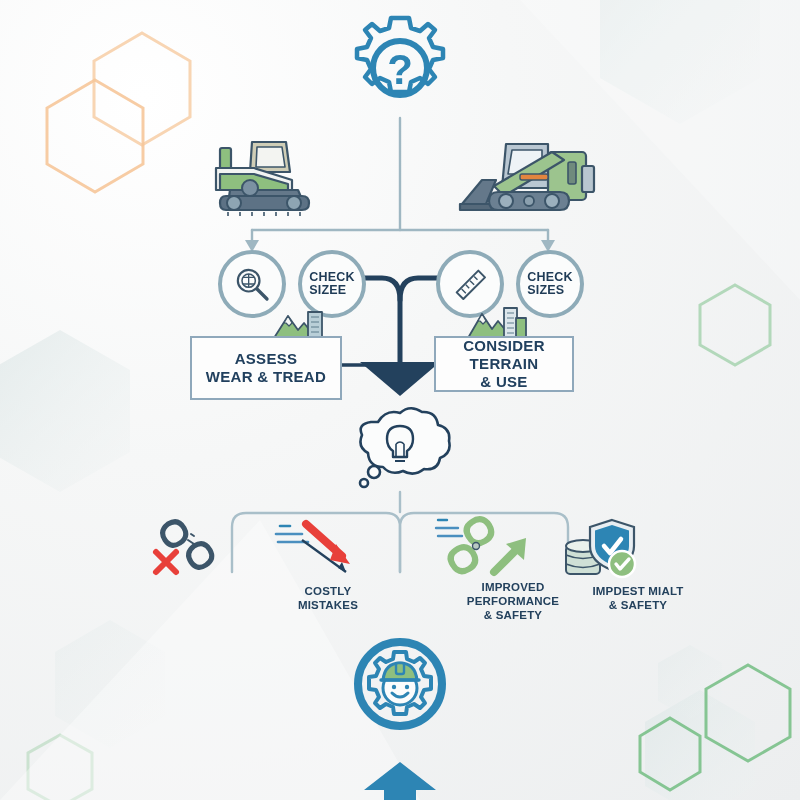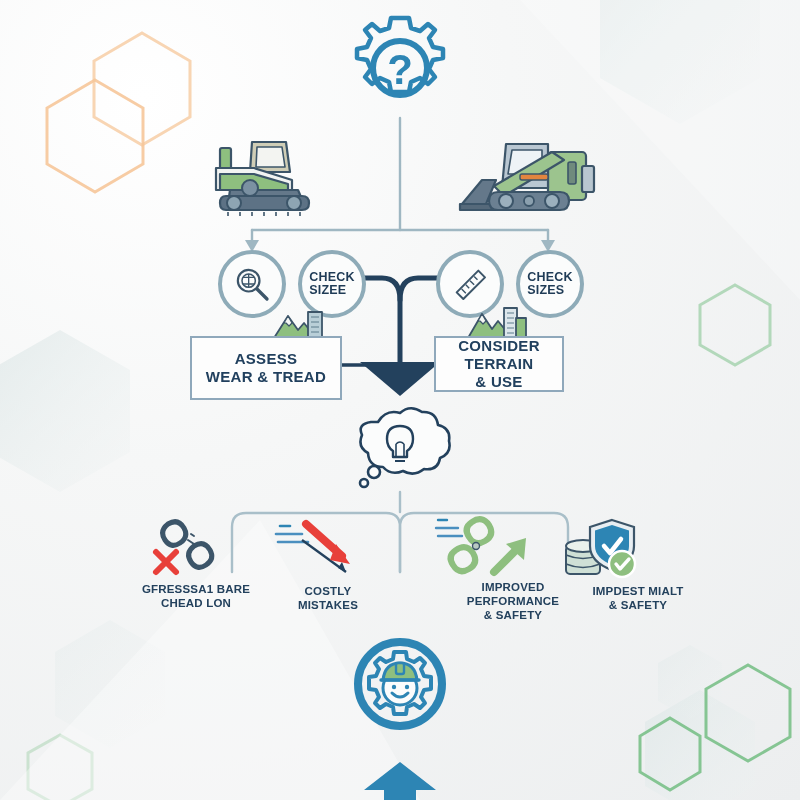--- a/index.html
+++ b/index.html
@@ -245,21 +245,21 @@
         <path d="M2,36 L16,12 L26,27 L32,19 L46,36 Z" fill="#8ebf7f"></path>
         <path d="M12,19 L16,12 L20,19 L17,22 L14,19 Z" fill="#f4f7f4" stroke-width="1.2"></path>
         <rect x="38" y="6" width="13" height="30" fill="#dde7ec"></rect>
         <rect x="50" y="16" width="10" height="20" fill="#8ebf7f"></rect>
         <g stroke-width="1" stroke="#5c7d8c">
           <path d="M41,11 l7,0 M41,16 l7,0 M41,21 l7,0 M41,26 l7,0 M41,31 l7,0"></path>
         </g>
       </g>
     </svg>
   </div>
-  <div class="node box" style="left:434px; top:336px; width:130px; height:56px;">
+  <div class="node box" style="left:434px; top:336px; width:140px; height:56px;">
     <span class="box-text">CONSIDER<br>TERRAIN<br>&amp; USE</span>
   </div>
 
   <div class="node" style="left:344px; top:404px; width:112px; height:92px;">
     <svg viewBox="0 0 112 92" width="112" height="92">
       <g fill="#fbfcfc" stroke="#23415d" stroke-width="2.6" stroke-linejoin="round">
         <path d="M34,18 q8,-13 22,-9 q10,-9 22,-1 q14,-1 16,13 q13,3 11,16 q3,12 -9,17 q-2,13 -16,11 q-10,8 -21,2 q-12,5 -20,-4 q-14,0 -15,-14 q-11,-6 -6,-18 q-5,-11 9,-13 z"></path>
         <circle cx="30" cy="68" r="6"></circle>
         <circle cx="20" cy="79" r="4"></circle>
       </g>
@@ -278,21 +278,20 @@
         <path d="M44,28 q10,-6 16,4 q5,9 -4,15 q-9,6 -15,-3 q-6,-9 3,-16 z" fill="none" stroke-width="5"></path>
       </g>
       <g stroke="#3c5569" stroke-width="2" stroke-linecap="round" fill="none">
         <path d="M38,22 l6,4 M41,16 l3,2"></path>
       </g>
       <g stroke="#e8403a" stroke-width="6" stroke-linecap="round">
         <path d="M6,34 L26,54 M26,34 L6,54"></path>
       </g>
     </svg>
   </div>
-  <div class="outcome-label" style="left:126px; top:582px; width:140px;">GFRESSSA1 BARE<br>CHEAD LON</div>
 
   <div class="node" style="left:272px; top:516px; width:96px; height:62px;">
     <svg viewBox="0 0 96 62" width="96" height="62">
       <g stroke="#4a8fbf" stroke-width="2.6" stroke-linecap="round">
         <path d="M8,10 l10,0" stroke="#2d85b4"></path>
         <path d="M4,18 l26,0"></path>
         <path d="M6,26 l30,0"></path>
       </g>
       <g stroke="#23415d" stroke-width="2.4" fill="none">
         <path d="M30,24 L74,56"></path>

